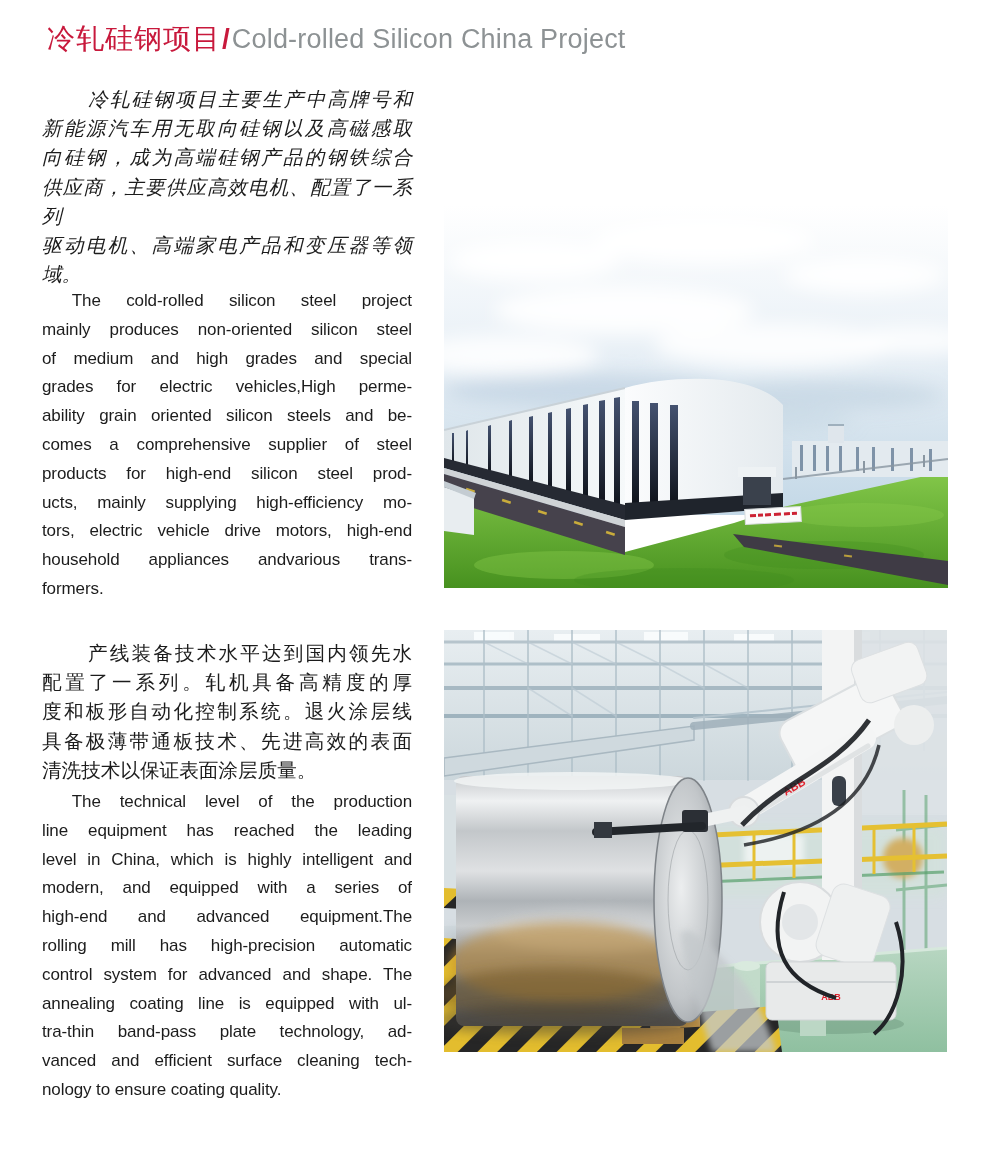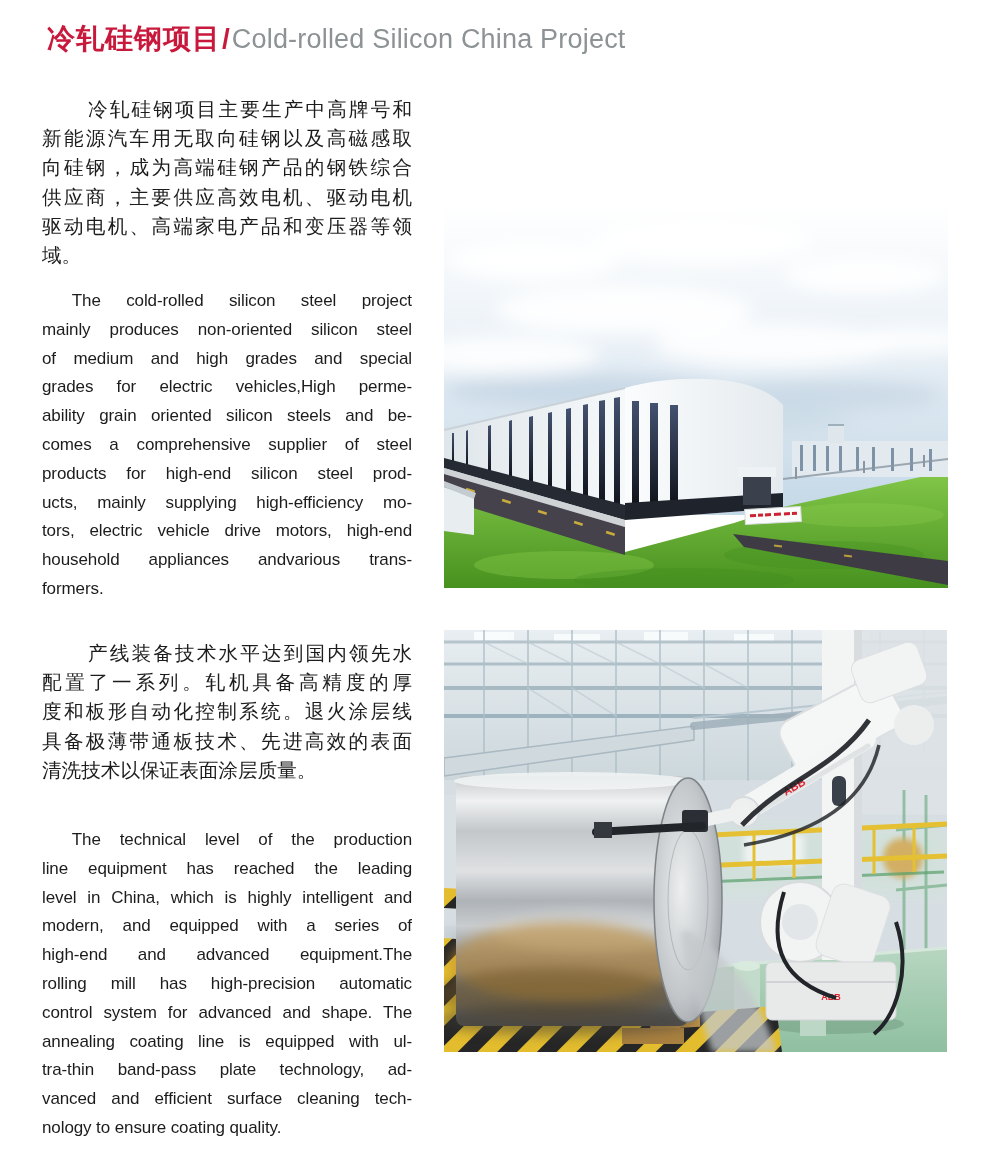--- a/index.html
+++ b/index.html
@@ -5,54 +5,54 @@
   :root{
     --accent-red:#C8193C; --title-gray:#8D9294; --body-text:#1C1C1C;
     --hazard-yellow:#E5C032; --abb-red:#E0222E; --grass-green:#5FA832;
     --sky-blue:#C9DCEA; --robot-white:#F3F4F4;
   }
   *{margin:0;padding:0;box-sizing:border-box;}
   html,body{background:#fff;}
   .page{position:relative;width:998px;height:1157px;background:#fff;overflow:hidden;
          font-family:"Liberation Sans",sans-serif;color:var(--body-text);}
   .title{position:absolute;left:47px;top:20px;white-space:nowrap;}
-  .t-cn{font-family:"Liberation Serif",serif;font-weight:bold;font-size:28px;color:var(--accent-red);letter-spacing:1px;}
+  .t-cn{font-family:"Liberation Serif",serif;font-weight:normal;font-size:28px;color:var(--accent-red);letter-spacing:1px;}
   .t-slash{font-family:"Liberation Sans",sans-serif;font-weight:bold;font-size:28px;color:var(--accent-red);padding:0 2px 0 1px;}
   .t-en{font-family:"Liberation Sans",sans-serif;font-size:27px;color:var(--title-gray);letter-spacing:0.2px;}
   .para{position:absolute;left:42px;width:370px;}
   .cn{font-size:19.6px;line-height:29.2px;}
   .en{font-size:17px;line-height:28.8px;letter-spacing:-0.1px;}
   .tl{text-align:justify;text-align-last:justify;}
   .tl:last-child{text-align-last:left;}
   .cn .tl:first-child{text-indent:2.35em;}
   .en .tl:first-child{text-indent:1.75em;}
-  .p-cn1{top:95px;}
+  .p-cn1{top:85px;font-style:italic;}
   .p-en1{top:287px;}
   .p-cn2{top:639px;}
-  .p-en2{top:826px;}
+  .p-en2{top:788px;}
   .photo{position:absolute;line-height:0;}
   .photo1{left:444px;top:205px;width:504px;height:383px;}
   .photo2{left:444px;top:630px;width:503px;height:422px;}
   svg{display:block;}
   svg text{font-family:"Liberation Sans",sans-serif;font-weight:bold;}
 </style>
 </head>
 <body>
 
 <div class="page">
 
   <header class="title">
     <span class="t-cn">冷轧硅钢项目</span><span class="t-slash">/</span><span class="t-en">Cold-rolled Silicon China Project</span>
   </header>
 
   <div class="para cn p-cn1">
       <div class="tl">冷轧硅钢项目主要生产中高牌号和</div>
       <div class="tl">新能源汽车用无取向硅钢以及高磁感取</div>
       <div class="tl">向硅钢，成为高端硅钢产品的钢铁综合</div>
-      <div class="tl">供应商，主要供应高效电机、驱动电机</div>
+      <div class="tl">供应商，主要供应高效电机、配置了一系列</div>
       <div class="tl">驱动电机、高端家电产品和变压器等领</div>
       <div class="tl">域。</div>
     </div>
   <div class="para en p-en1">
       <div class="tl">The cold-rolled silicon steel project</div>
       <div class="tl">mainly produces non-oriented silicon steel</div>
       <div class="tl">of medium and high grades and special</div>
       <div class="tl">grades for electric vehicles,High perme-</div>
       <div class="tl">ability grain oriented silicon steels and be-</div>
       <div class="tl">comes a comprehensive supplier of steel</div>

